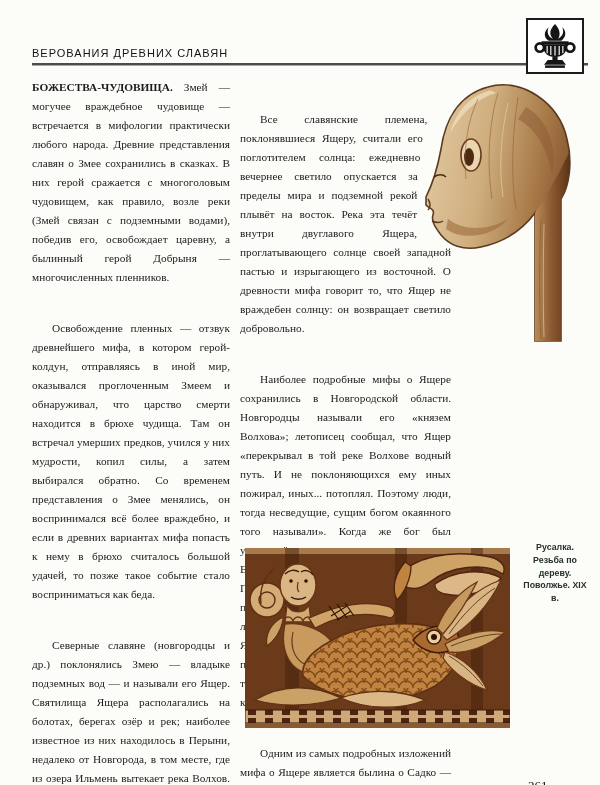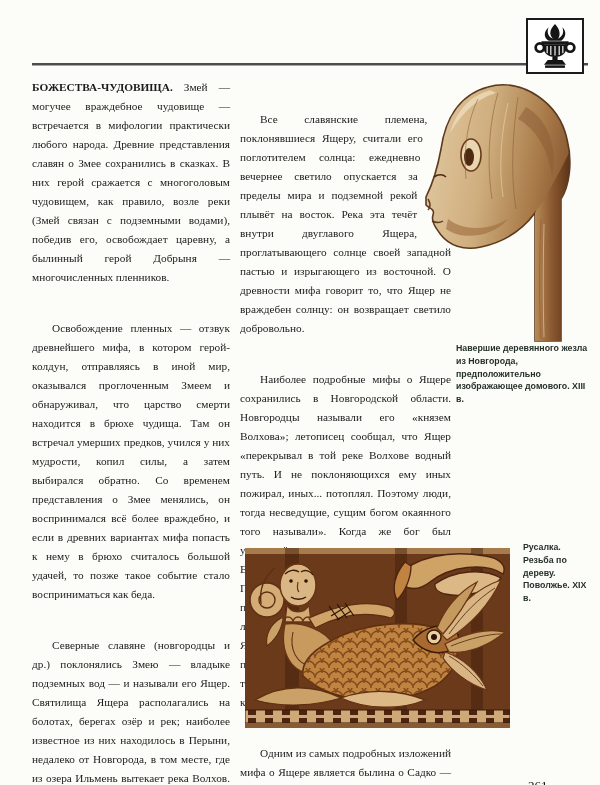--- a/index.html
+++ b/index.html
@@ -40,31 +40,32 @@
   }
   
   .fig-staff   { position:absolute; left:418px; top:79px;  width:174px; height:263px; z-index:1; }
   .fig-mermaid { position:absolute; left:245px; top:548px; width:265px; height:180px; }
   .caption {
     position:absolute;
     font-family:"Liberation Sans", sans-serif; font-weight:bold;
     font-size:8.8px; line-height:12.8px; color:#26312a;
   }
   .caption-staff   { left:456px; top:342px; width:138px; }
-  .caption-mermaid { left:523px; top:541px; width:64px; }
+  .caption-mermaid { left:523px; top:541px; width:64px;text-align:center; }
   .page-number {
     position:absolute; left:528px; top:778px;
     font-size:13px; color:#141414;
   }
 </style>
 </head>
 <body>
 
 <div class="page">
 
+  <div class="header-title">ВЕРОВАНИЯ ДРЕВНИХ СЛАВЯН</div>
   <div class="header-rule"></div>
   <div class="emblem">
     <svg width="42" height="46" viewBox="0 0 40 44">
       <path fill="#151515" d="M20,1 C15,6 14,11 18,15 C13,13 12,8 14,4 C9,8 9,14 14,17 L26,17 C31,13 31,8 27,4 C29,9 27,13 23,15 C26,11 24,5 20,1 Z"></path>
       <rect x="7" y="17.5" width="26" height="3.4" fill="#151515"></rect>
       <path fill="#151515" d="M8.5,21 h23 c0,7.5 -4.5,11.5 -11.5,11.5 c-7,0 -11.5,-4 -11.5,-11.5 z"></path>
       <g stroke="#ffffff" stroke-width="1.1">
         <line x1="12.5" y1="22" x2="12.5" y2="29"></line>
         <line x1="16" y1="22" x2="16" y2="30.5"></line>
         <line x1="20" y1="22" x2="20" y2="31"></line>
@@ -131,21 +132,20 @@
         <path d="M100,18 C95,50 92,95 98,130"></path>
         <path d="M123,140 C121,180 121,225 123,260"></path>
         <path d="M133,130 C132,175 132,220 133,260"></path>
       </g>
       <g stroke="#e9d6b0" stroke-width="1" fill="none" opacity="0.6">
         <path d="M126,145 C125,185 125,225 126,258"></path>
         <path d="M90,24 C84,50 80,85 85,118"></path>
       </g>
     </svg>
   </div>
-  <div class="caption caption-staff">Навершие деревянного жезла из Новгорода, предположительно изображающее домового. XIII в.</div>
 
   <div class="fig-mermaid">
     <svg width="265" height="180" viewBox="0 0 265 180">
       <defs>
         <pattern id="scales" width="14" height="10" patternUnits="userSpaceOnUse">
           <path d="M0,10 a7,7 0 0 1 14,0" fill="none" stroke="#7a4418" stroke-width="1.4"></path>
           <path d="M-7,5 a7,7 0 0 1 14,0 M7,5 a7,7 0 0 1 14,0" fill="none" stroke="#7a4418" stroke-width="1.4"></path>
         </pattern>
         <pattern id="dentil" width="17" height="12" patternUnits="userSpaceOnUse">
           <rect width="17" height="12" fill="#cfa877"></rect>

